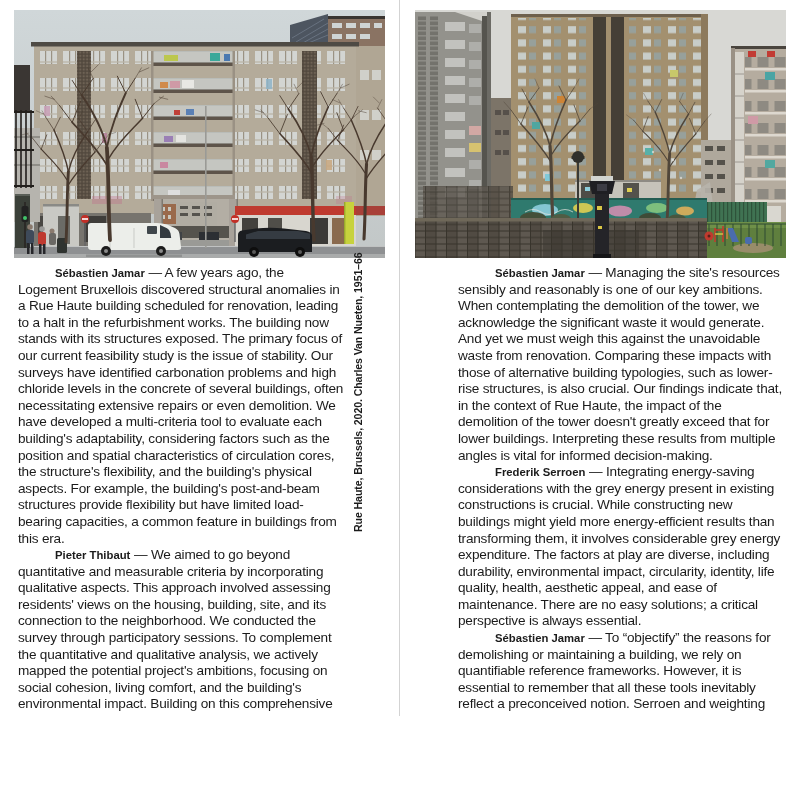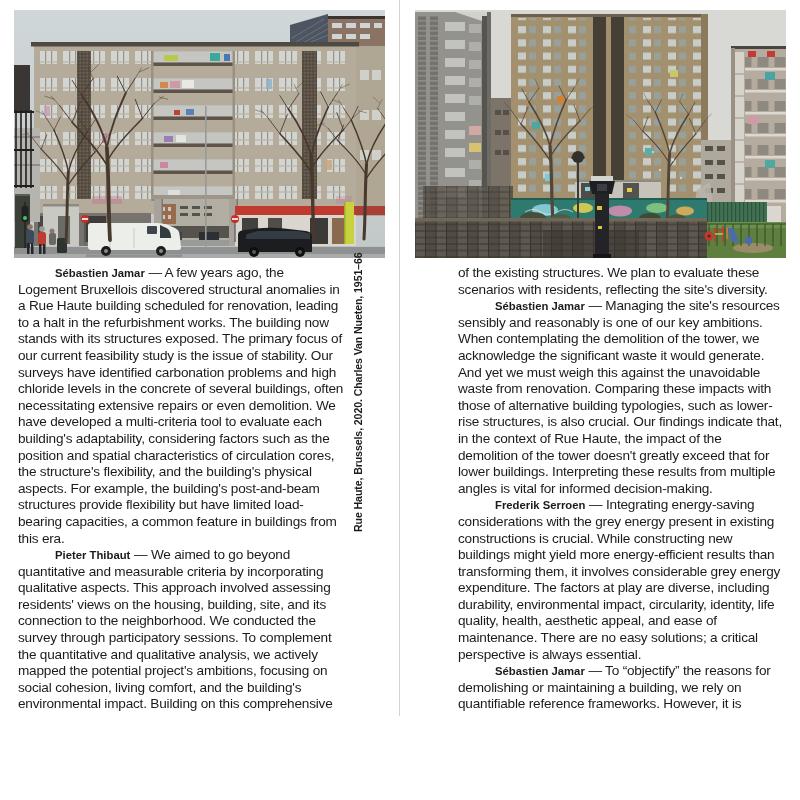--- a/index.html
+++ b/index.html
@@ -513,21 +513,20 @@
         <rect x="180" y="184" width="14" height="64" fill="#242428"></rect>
         <rect x="182" y="174" width="10" height="7" fill="#3c3c44"></rect>
         <rect x="182" y="196" width="5" height="4" fill="#d9c646"></rect>
         <rect x="183" y="216" width="4" height="3" fill="#d9c646"></rect>
         <rect x="178" y="244" width="18" height="4" fill="#151517"></rect>
       </g>
     </svg>
   </figure>
 
   <div class="textcol textcol-right">
-    <p class="para noindent"><span class="ptext">of the existing structures. We plan to evaluate these scenarios with residents, reflecting the site's diversity.</span></p>
     <p class="para"><span class="speaker">Sébastien Jamar</span> <span class="ptext">— Managing the site's resources sensibly and reasonably is one of our key ambitions. When contemplating the demolition of the tower, we acknowledge the significant waste it would generate. And yet we must weigh this against the unavoidable waste from renovation. Comparing these impacts with those of alternative building typologies, such as lower-rise structures, is also crucial. Our findings indicate that, in the context of Rue Haute, the impact of the demolition of the tower doesn't greatly exceed that for lower buildings. Interpreting these results from multiple angles is vital for informed decision-making.</span></p>
     <p class="para"><span class="speaker">Frederik Serroen</span> <span class="ptext">— Integrating energy-saving considerations with the grey energy present in existing constructions is crucial. While constructing new buildings might yield more energy-efficient results than transforming them, it involves considerable grey energy expenditure. The factors at play are diverse, including durability, environmental impact, circularity, identity, life quality, health, aesthetic appeal, and ease of maintenance. There are no easy solutions; a critical perspective is always essential.</span></p>
-    <p class="para"><span class="speaker">Sébastien Jamar</span> <span class="ptext">— To “objectify” the reasons for demolishing or maintaining a building, we rely on quantifiable reference frameworks. However, it is essential to remember that all these tools inevitably reflect a preconceived notion. Criteria and weighting</span></p>
+    <p class="para"><span class="speaker">Sébastien Jamar</span> <span class="ptext">— To “objectify” the reasons for demolishing or maintaining a building, we rely on quantifiable reference frameworks. However, it is essential to remember that all these tools inevitably reflect a preconceived notion. Serroen and weighting</span></p>
   </div>
 
   <div class="runfoot">Changing Buildings</div>
   <div class="folio folio-right">34</div>
 </div>
 
 </body></html>

